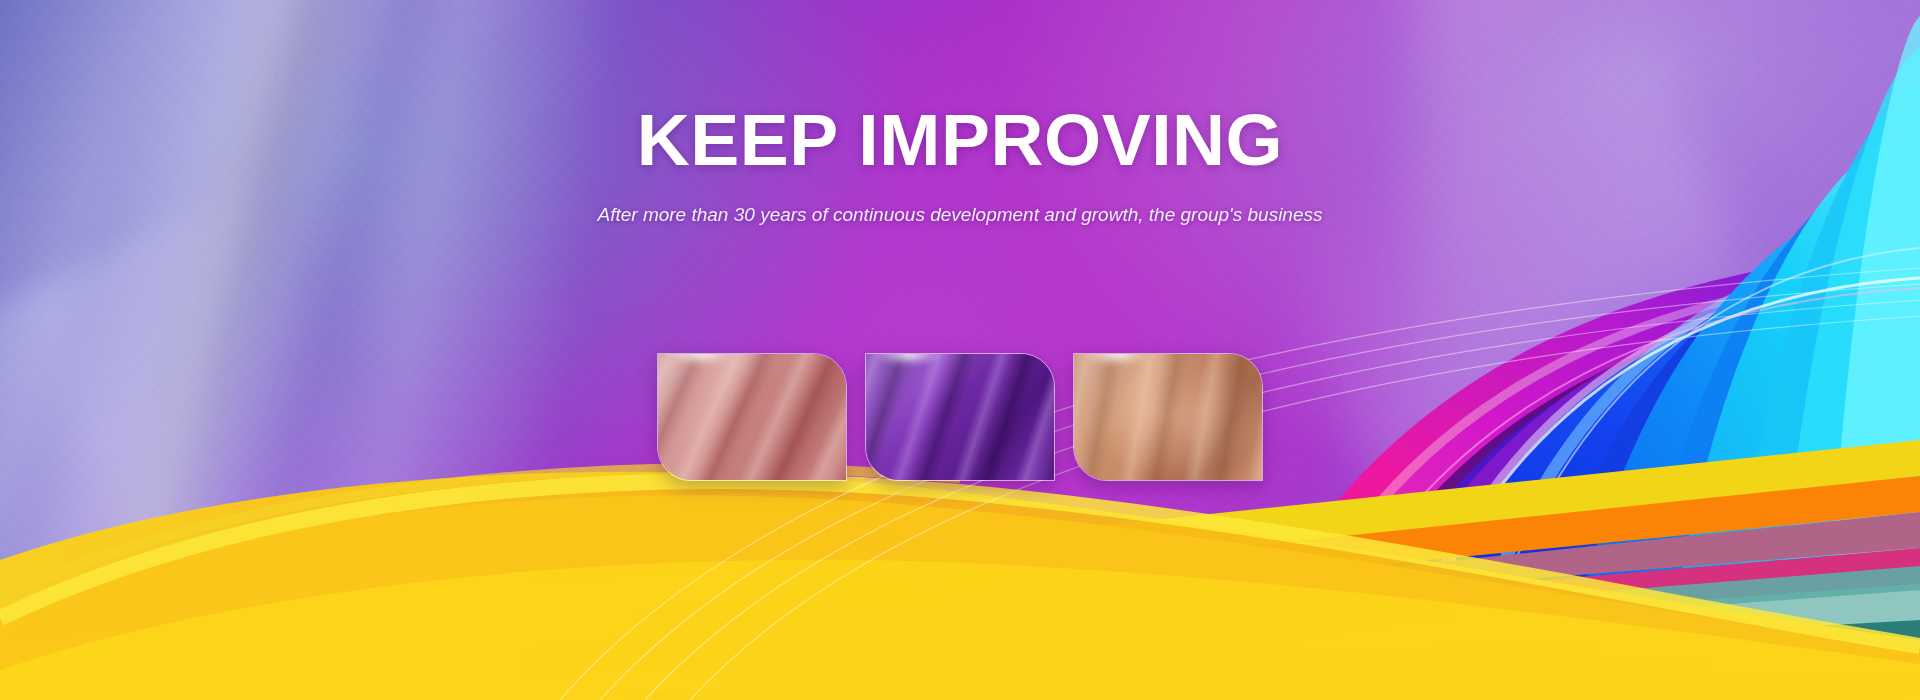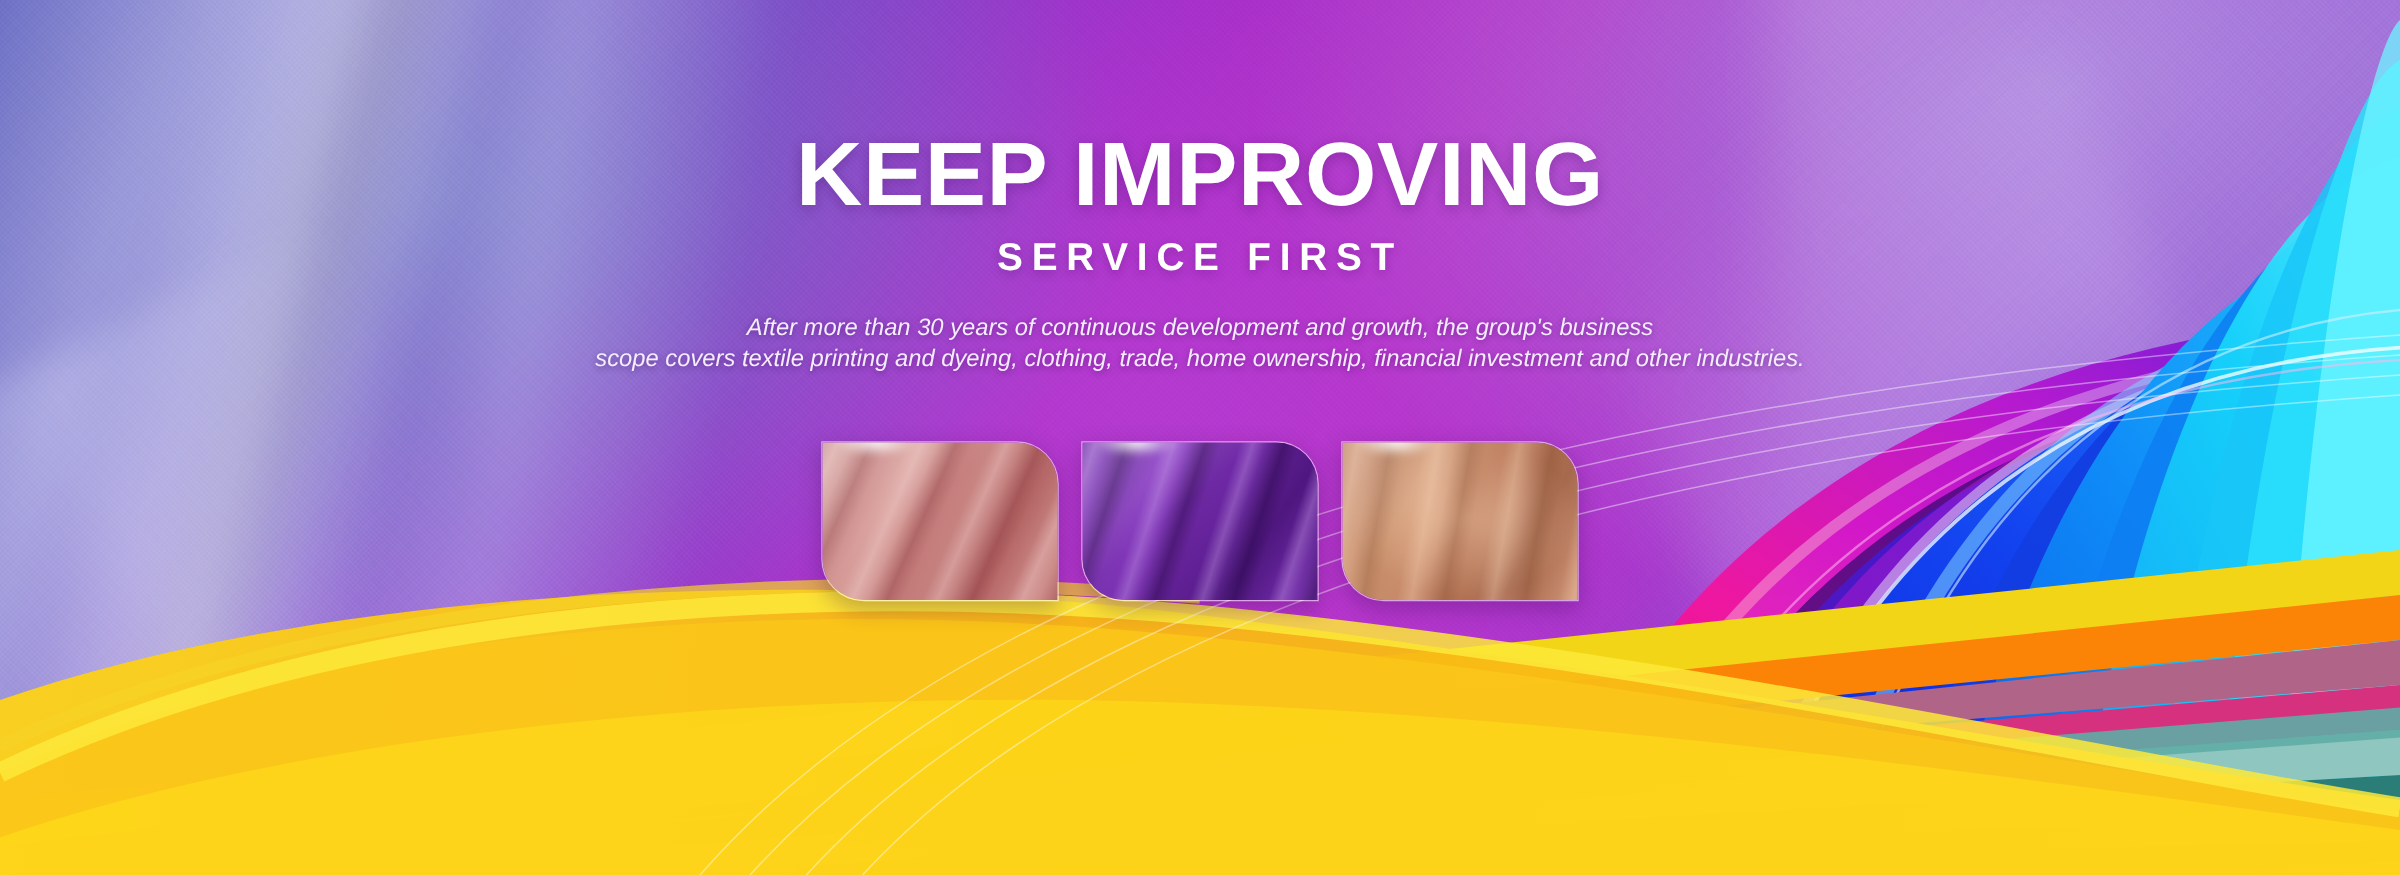--- a/index.html
+++ b/index.html
@@ -333,24 +333,22 @@
         <path d="M560,700 C760,470 1180,320 1920,268" stroke-width="1.2"></path>
         <path d="M600,700 C800,478 1210,332 1920,284" stroke-width="1.2"></path>
         <path d="M645,700 C840,486 1245,346 1920,300" stroke-width="1.2"></path>
         <path d="M690,700 C880,494 1280,360 1920,316" stroke-width="1.2"></path>
       </g>
     </svg>
   </div>
 
   <div class="hero-copy">
     <h1 class="headline">KEEP IMPROVING</h1>
-    <div class="subhead">SERVICE FIRST</div>
     <p class="blurb">
       <span>After more than 30 years of continuous development and growth, the group's business</span>
-      <span>scope covers textile printing and dyeing, clothing, trade, home ownership, financial investment and other industries.</span>
     </p>
   </div>
 
   <div class="swatches">
     <div class="swatch">
       <div class="cloth cloth-rose"></div>
       <div class="cloth-sheen"></div>
       <div class="swatch-glow"></div>
     </div>
     <div class="swatch">

